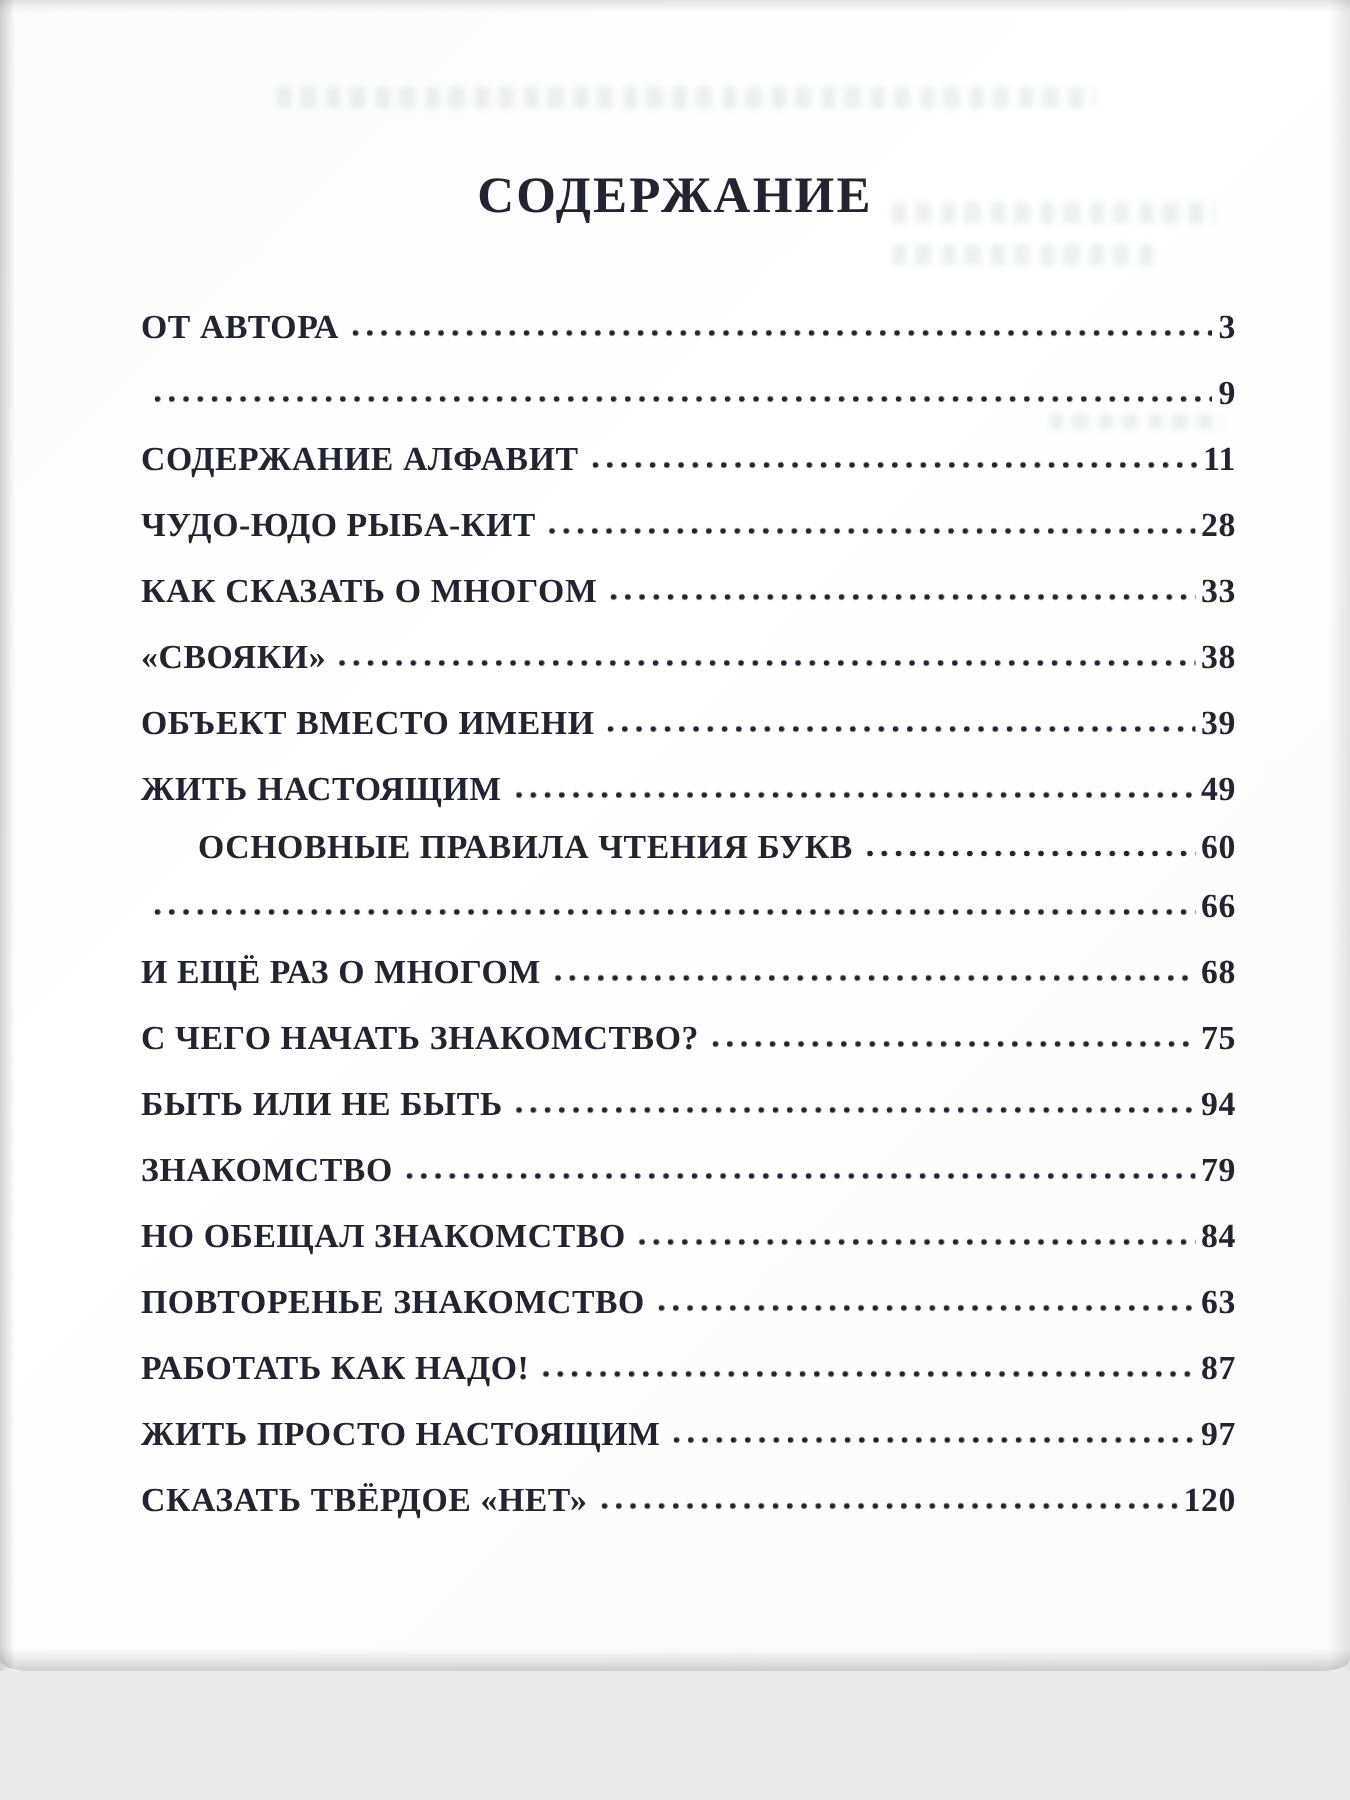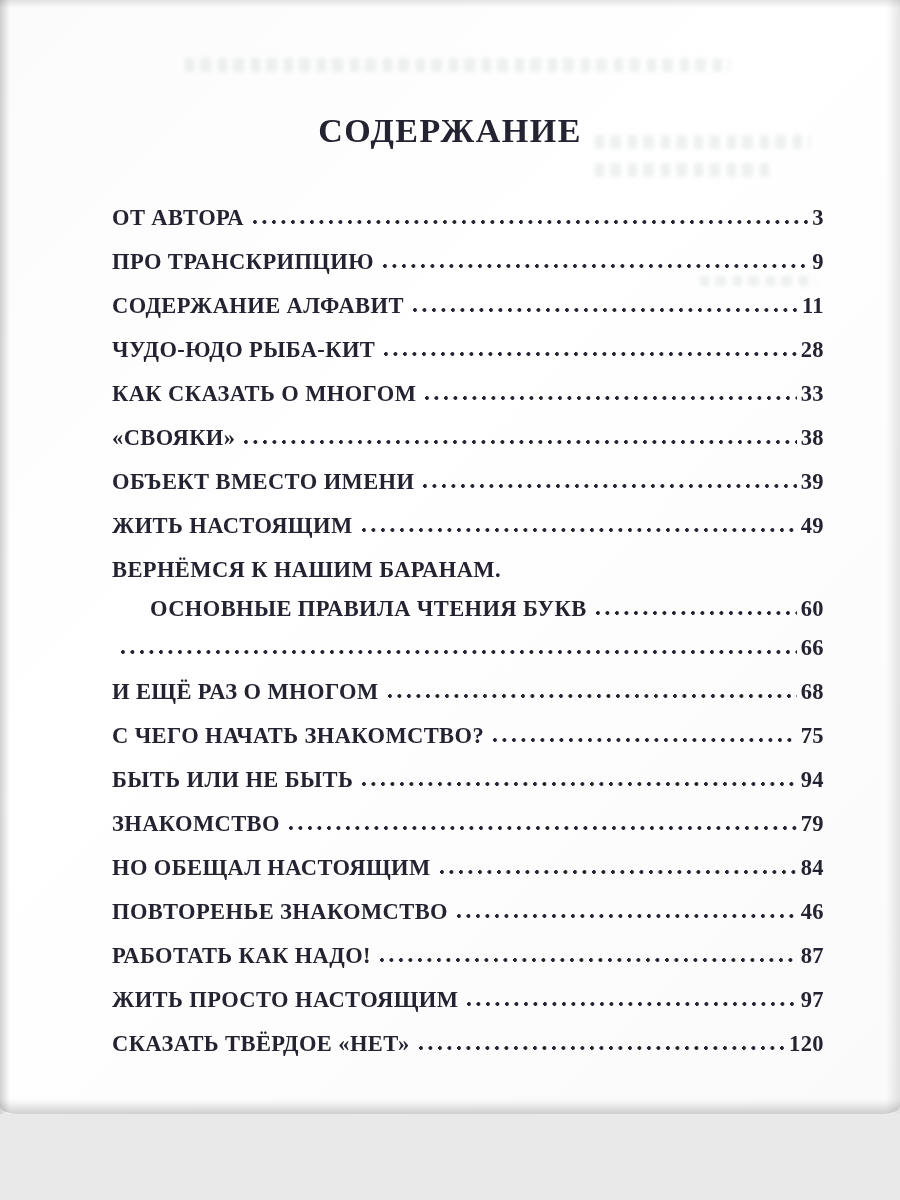--- a/index.html
+++ b/index.html
@@ -74,21 +74,20 @@
     color: var(--ink, #232331);
   }
   .row {
     display: flex;
     align-items: baseline;
     line-height: 44px;
     font-size: 22.5px;
     font-weight: 700;
     letter-spacing: 0.4px;
     white-space: nowrap;
-    margin-left: 18px;
   }
   .row.cont {
     line-height: 34px;
     padding-left: 38px;
     font-family: Liberation Serif, serif;
   }
   .entry-title { flex: 0 0 auto; }
   .dots {
     flex: 1 1 auto;
     min-width: 14px;
@@ -115,21 +114,20 @@
 
   <h1 class="page-title">СОДЕРЖАНИЕ</h1>
 
   <div class="toc">
       <div class="row">
         <span class="entry-title">ОТ АВТОРА</span>
         <span class="dots"></span>
         <span class="pagenum">3</span>
       </div>
       <div class="row">
-        <span class="entry-title">ПРО ТРАНСКРИПЦИЮ</span>
         <span class="dots"></span>
         <span class="pagenum">9</span>
       </div>
       <div class="row">
         <span class="entry-title">СОДЕРЖАНИЕ АЛФАВИТ</span>
         <span class="dots"></span>
         <span class="pagenum">11</span>
       </div>
       <div class="row">
         <span class="entry-title">ЧУДО-ЮДО РЫБА-КИТ</span>
@@ -148,23 +146,20 @@
       </div>
       <div class="row">
         <span class="entry-title">ОБЪЕКТ ВМЕСТО ИМЕНИ</span>
         <span class="dots"></span>
         <span class="pagenum">39</span>
       </div>
       <div class="row">
         <span class="entry-title">ЖИТЬ НАСТОЯЩИМ</span>
         <span class="dots"></span>
         <span class="pagenum">49</span>
-      </div>
-      <div class="row">
-        <span class="entry-title">ВЕРНЁМСЯ К НАШИМ БАРАНАМ.</span>
       </div>
       <div class="row cont">
         <span class="entry-title">ОСНОВНЫЕ ПРАВИЛА ЧТЕНИЯ БУКВ</span>
         <span class="dots"></span>
         <span class="pagenum">60</span>
       </div>
       <div class="row">
         <span class="dots"></span>
         <span class="pagenum">66</span>
       </div>
@@ -182,28 +177,28 @@
         <span class="entry-title">БЫТЬ ИЛИ НЕ БЫТЬ</span>
         <span class="dots"></span>
         <span class="pagenum">94</span>
       </div>
       <div class="row">
         <span class="entry-title">ЗНАКОМСТВО</span>
         <span class="dots"></span>
         <span class="pagenum">79</span>
       </div>
       <div class="row">
-        <span class="entry-title">НО ОБЕЩАЛ НАСТОЯЩИМ</span>
+        <span class="entry-title">НО ОБЕЩАЛ ЗНАКОМСТВО</span>
         <span class="dots"></span>
         <span class="pagenum">84</span>
       </div>
       <div class="row">
         <span class="entry-title">ПОВТОРЕНЬЕ ЗНАКОМСТВО</span>
         <span class="dots"></span>
-        <span class="pagenum">46</span>
+        <span class="pagenum">63</span>
       </div>
       <div class="row">
         <span class="entry-title">РАБОТАТЬ КАК НАДО!</span>
         <span class="dots"></span>
         <span class="pagenum">87</span>
       </div>
       <div class="row">
         <span class="entry-title">ЖИТЬ ПРОСТО НАСТОЯЩИМ</span>
         <span class="dots"></span>
         <span class="pagenum">97</span>

